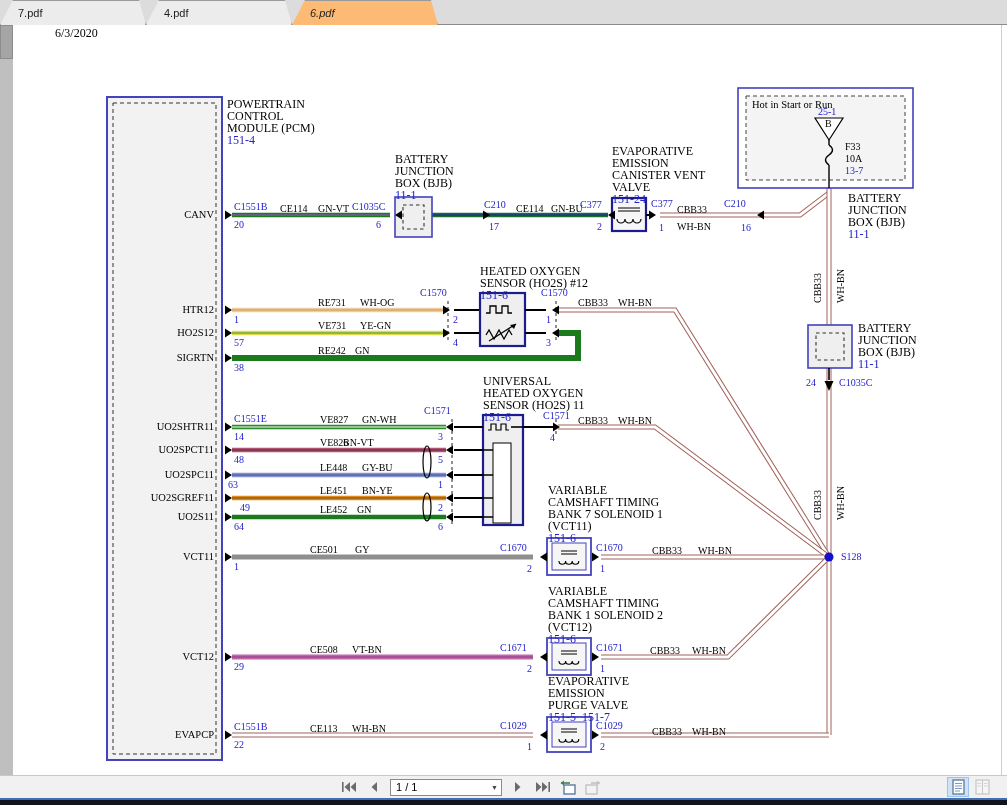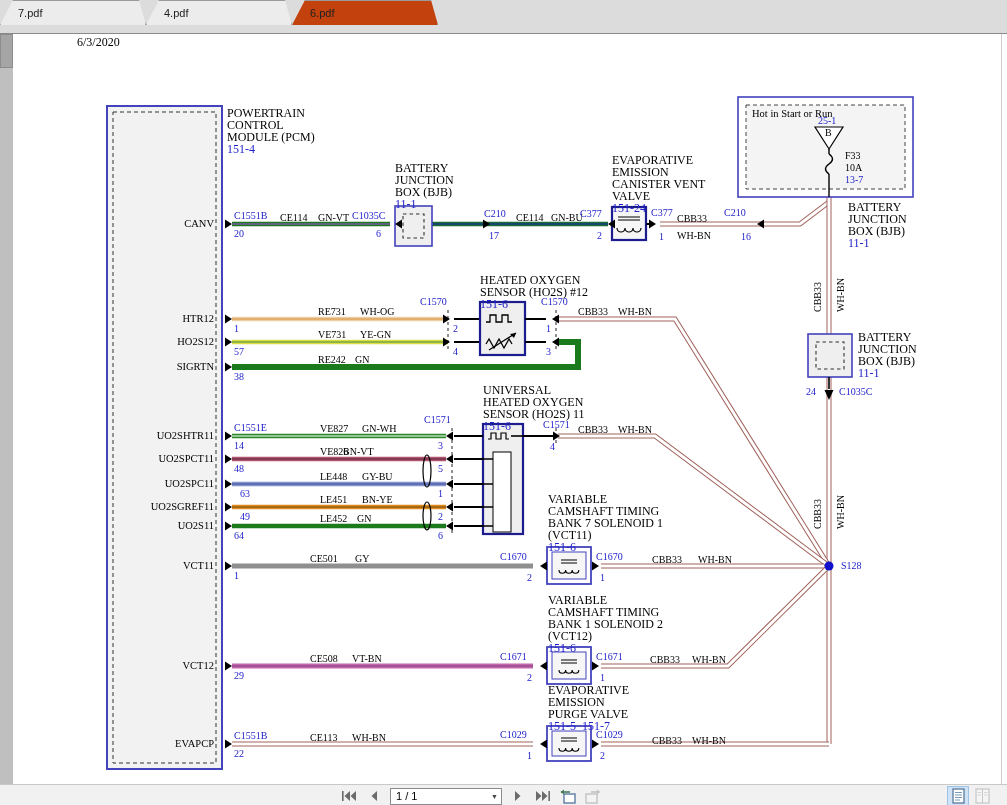--- a/index.html
+++ b/index.html
@@ -1,37 +1,37 @@
 <!DOCTYPE html>
 <html><head>
 <meta charset="utf-8">
 <style>
   html,body{margin:0;padding:0;}
   body{width:1007px;height:805px;overflow:hidden;background:#fff;font-family:"Liberation Sans",sans-serif;}
   
-  .tabbar{position:relative;width:1007px;height:34px;background:#dcdcdc;border-bottom:1px solid #8a8a8a;display:flex;box-sizing:border-box;}
+  .tabbar{position:relative;width:1007px;height:25px;background:#dcdcdc;border-bottom:1px solid #8a8a8a;display:flex;box-sizing:border-box;}
   .tab{flex:1 1 auto;max-width:146px;height:25px;background:#ececec;border:1px solid #9a9a9a;border-bottom:none;box-sizing:border-box;
        clip-path:polygon(13px 0,calc(100% - 7px) 0,100% 100%,0 100%);
        font-size:11px;color:#222;line-height:24px;padding-left:17px;position:relative;}
-  .tab.active{background:#c2410c;z-index:3;}
+  .tab.active{background:#fdba74;z-index:3;font-style:italic;}
   
   .canvas{position:relative;width:1007px;height:750px;background:#ffffff;overflow:hidden;font-family:"Liberation Serif",serif;}
   .gutter{position:absolute;left:0;top:0;width:13px;height:750px;background:#bfbfbf;}
   .gutter .thumb{position:absolute;left:0;top:0;width:13px;height:34px;background:#a5a5a5;border:1px solid #8c8c8c;box-sizing:border-box;}
   .rightedge{position:absolute;left:1001px;top:0;width:1px;height:750px;background:#cfcfcf;}
   svg.wires{position:absolute;left:0;top:0;}
   
   .lbl{position:absolute;font-size:10.5px;color:#000;white-space:nowrap;line-height:12px;}
   .sm{font-size:10px;}
   .blue{color:#2222cc;}
   .clabel{position:absolute;font-size:12px;line-height:12px;color:#000;white-space:nowrap;}
   .clabel .ref{color:#2222cc;}
   .pinname{position:absolute;width:106px;text-align:right;font-size:10.5px;color:#000;}
   .vlabel{position:absolute;transform:rotate(-90deg);transform-origin:0 0;font-size:10px;color:#000;white-space:nowrap;}
-  .date{position:absolute;left:55px;top:1px;font-size:12px;color:#000;margin-left:22px;}
+  .date{position:absolute;left:55px;top:1px;font-size:12px;color:#000;}
   
   .toolbar{position:relative;width:1007px;height:23px;background:#f1f1f1;border-top:1px solid #c9c9c9;box-sizing:border-box;}
   .navgroup{position:absolute;left:340px;top:2px;display:flex;align-items:center;gap:7px;}
   .tbtn{width:18px;height:18px;display:flex;align-items:center;justify-content:center;}
   .pagebox{width:112px;height:17px;background:#fff;border:1px solid #8a8a8a;box-sizing:border-box;display:flex;align-items:center;font-family:"Liberation Sans",sans-serif;font-size:11px;}
   .pagebox .val{flex:1;padding-left:5px;}
   .pagebox .caret{width:13px;height:100%;display:flex;align-items:center;justify-content:center;font-size:7px;color:#444;}
   .viewgroup{position:absolute;right:14px;top:1px;display:flex;gap:2px;}
   .vtile{width:22px;height:20px;display:flex;align-items:center;justify-content:center;}
   .vtile.sel{background:#cfe2f6;border:1px solid #9ec3e8;box-sizing:border-box;}
@@ -360,21 +360,21 @@
   </div>
   <div class="lbl sm blue" style="left:234px;top:388px">C1551E</div>
   <div class="lbl sm" style="left:320px;top:389px">VE827</div>
   <div class="lbl sm" style="left:362px;top:389px">GN-WH</div>
   <div class="lbl sm blue" style="left:234px;top:406px">14</div>
   <div class="lbl sm" style="left:320px;top:412px">VE826</div>
   <div class="lbl sm" style="left:343px;top:412px">BN-VT</div>
   <div class="lbl sm blue" style="left:234px;top:429px">48</div>
   <div class="lbl sm" style="left:320px;top:437px">LE448</div>
   <div class="lbl sm" style="left:362px;top:437px">GY-BU</div>
-  <div class="lbl sm blue" style="left:240px;top:454px">63</div>
+  <div class="lbl sm blue" style="left:228px;top:454px">63</div>
   <div class="lbl sm" style="left:320px;top:460px">LE451</div>
   <div class="lbl sm" style="left:362px;top:460px">BN-YE</div>
   <div class="lbl sm blue" style="left:240px;top:477px">49</div>
   <div class="lbl sm" style="left:320px;top:479px">LE452</div>
   <div class="lbl sm" style="left:357px;top:479px">GN</div>
   <div class="lbl sm blue" style="left:234px;top:496px">64</div>
   <div class="lbl sm blue" style="left:424px;top:380px">C1571</div>
   <div class="lbl sm blue" style="left:438px;top:406px">3</div>
   <div class="lbl sm blue" style="left:438px;top:429px">5</div>
   <div class="lbl sm blue" style="left:438px;top:454px">1</div>

